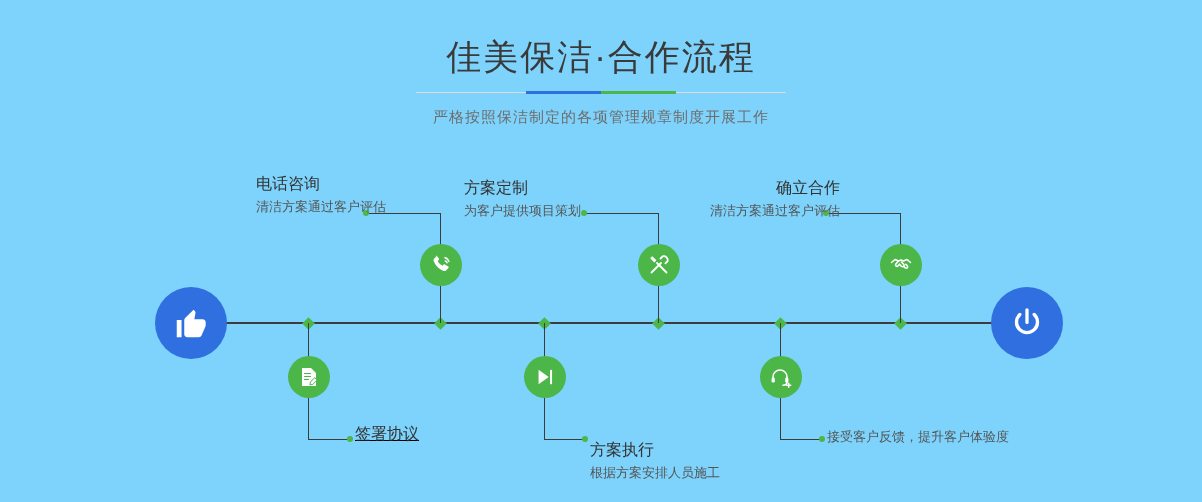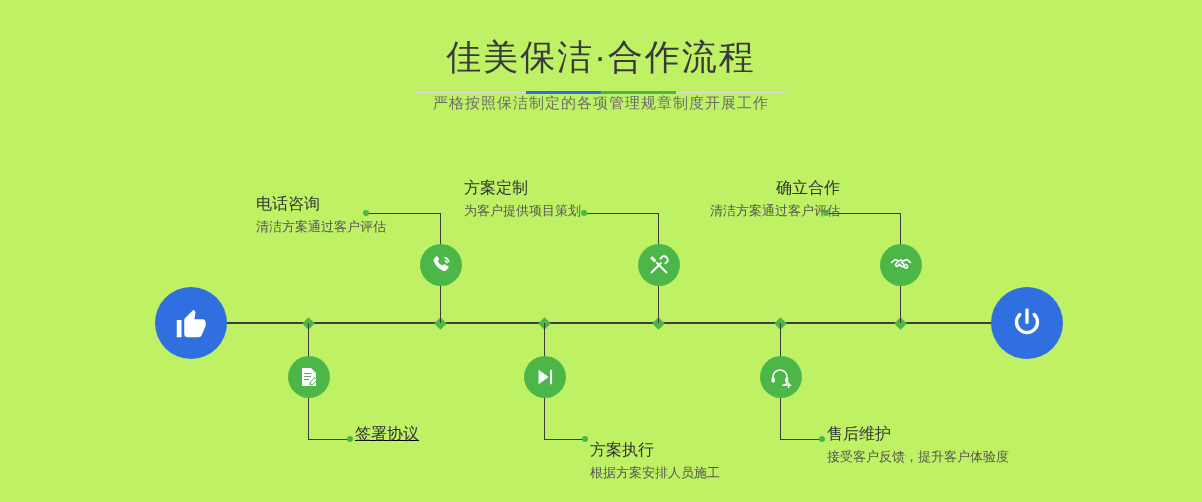--- a/index.html
+++ b/index.html
@@ -8,21 +8,21 @@
     background: #ffffff;
   }
   body {
     font-family: "Liberation Sans", "DejaVu Sans", sans-serif;
     -webkit-font-smoothing: antialiased;
   }
   .page {
     position: relative;
     width: 1202px;
     height: 502px;
-    background: #bef264;
+    background: #7dd3fc;
     overflow: hidden;
   }
 
   
   .header {
     position: absolute;
     left: 0;
     top: 34px;
     width: 1202px;
     text-align: center;
@@ -59,21 +59,21 @@
   }
   .rule-green {
     position: absolute;
     left: 185px;
     top: 0;
     width: 75px;
     height: 3px;
     background: #4cb648;
   }
   .subtitle {
-    margin: 0 0 0 0;
+    margin: 14px 0 0 0;
     font-size: 15px;
     color: #6d6d6d;
     letter-spacing: 1px;
   }
 
   
   .timeline {
     position: absolute;
     left: 0;
     top: 150px;
@@ -209,21 +209,21 @@
     <div class="circle-icon" style="left:420px; top:94px;">
       <span>
         <svg width="24" height="24" viewBox="0 0 24 24" fill="#ffffff">
           <path d="M7.6 3.2 5.2 5.6c-.6.6-.8 1.5-.5 2.3 1.7 4.6 5.4 8.3 10 10 .8.3 1.7.1 2.3-.5l2.4-2.4c.5-.5.4-1.3-.2-1.6l-3.3-1.9c-.5-.3-1.1-.2-1.5.2l-1 1c-2-1.1-3.6-2.7-4.7-4.7l1-1c.4-.4.5-1 .2-1.5L8.1 3.2c-.2-.4-.9-.5-1.3 0z"></path>
           <path d="M15.3 4.4a.75.75 0 0 1 .9-.5 6 6 0 0 1 4.3 4.3.75.75 0 1 1-1.4.4 4.5 4.5 0 0 0-3.2-3.2.75.75 0 0 1-.6-1z"></path>
           <path d="M15.6 7.8a.7.7 0 0 1 .85-.5 3.2 3.2 0 0 1 2.3 2.3.7.7 0 1 1-1.35.35 1.8 1.8 0 0 0-1.3-1.3.7.7 0 0 1-.5-.85z"></path>
         </svg>
       </span>
     </div>
 
-    <div class="label above" style="left:256px; top:44px;">
+    <div class="label above" style="left:256px; top:24px;">
       <div class="l-title">电话咨询</div>
       <div class="l-desc">清洁方案通过客户评估</div>
     </div>
 
     <div class="conn" style="left:308px; top:173px; width:1px; height:117px;"></div>
     <div class="conn" style="left:308px; top:289px; width:42px; height:1px;"></div>
     <div class="tiny-dot" style="left:347px; top:286px;"></div>
 
     <div class="circle-icon" style="left:288px; top:206px;">
       <span>
@@ -308,18 +308,17 @@
           <path d="M4 13v-1a7 7 0 0 1 14 0v1"></path>
           <rect x="2.6" y="12.6" width="3.2" height="5" rx="1.4" fill="#ffffff" stroke="none"></rect>
           <rect x="16.2" y="12.6" width="3.2" height="5" rx="1.4" fill="#ffffff" stroke="none"></rect>
           <path d="M18 17.5c0 1.6-1.8 2.6-4 2.8"></path>
           <path d="M19.7 18.3v4M17.7 20.3h4"></path>
         </svg>
       </span>
     </div>
 
     <div class="label below" style="left:827px; top:274px;">
-      <div class="l-title">售后维护</div>
       <div class="l-desc">接受客户反馈，提升客户体验度</div>
     </div>
 
   </div>
 </div>
 
 </body></html>

